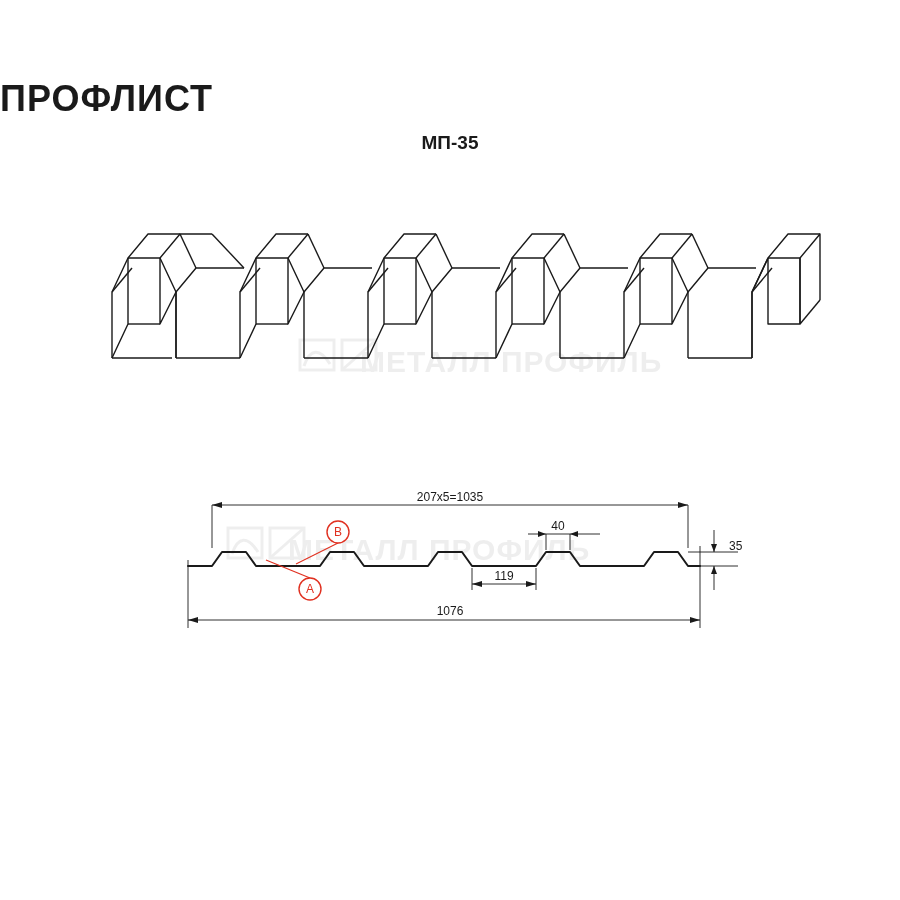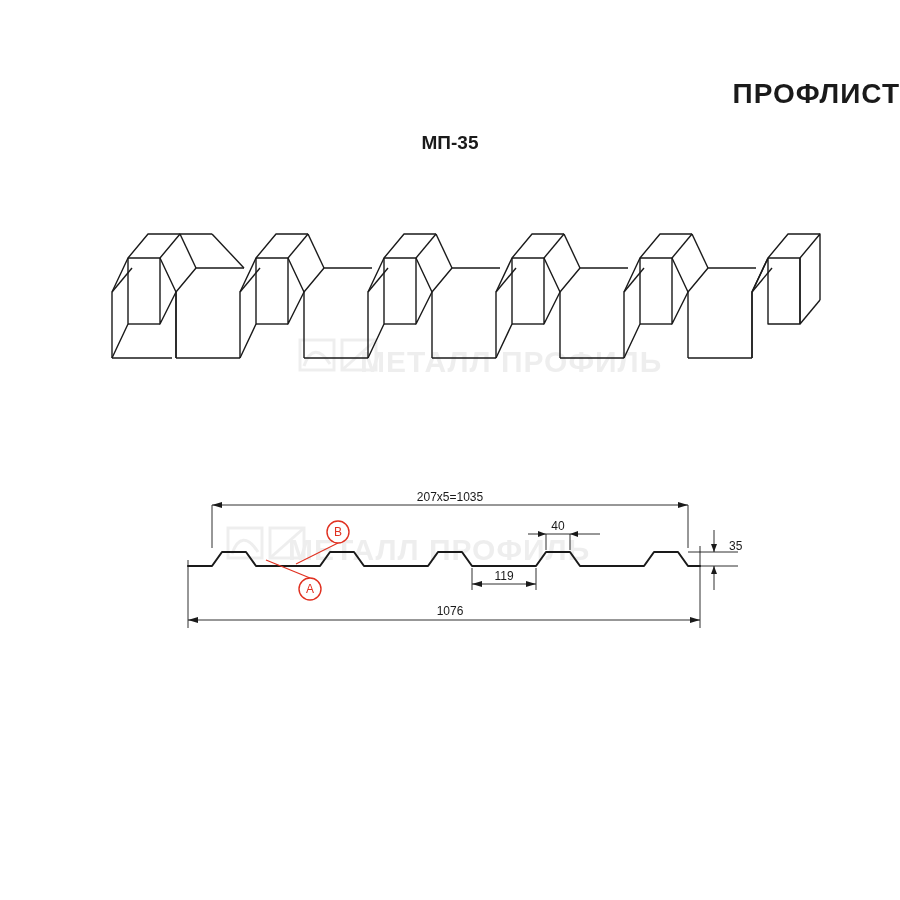--- a/index.html
+++ b/index.html
@@ -18,22 +18,22 @@
   .page {
     position: relative;
     width: 900px;
     height: 900px;
   }
   .title {
     position: absolute;
     top: 78px;
     left: 0;
     width: 900px;
-    text-align: right;
-    font-size: 28px;
+    text-align: left;
+    font-size: 36px;
     font-weight: bold;
     letter-spacing: 1px;
     color: #1a1a1a;
   }
   .subtitle {
     position: absolute;
     top: 132px;
     left: 0;
     width: 900px;
     text-align: center;

